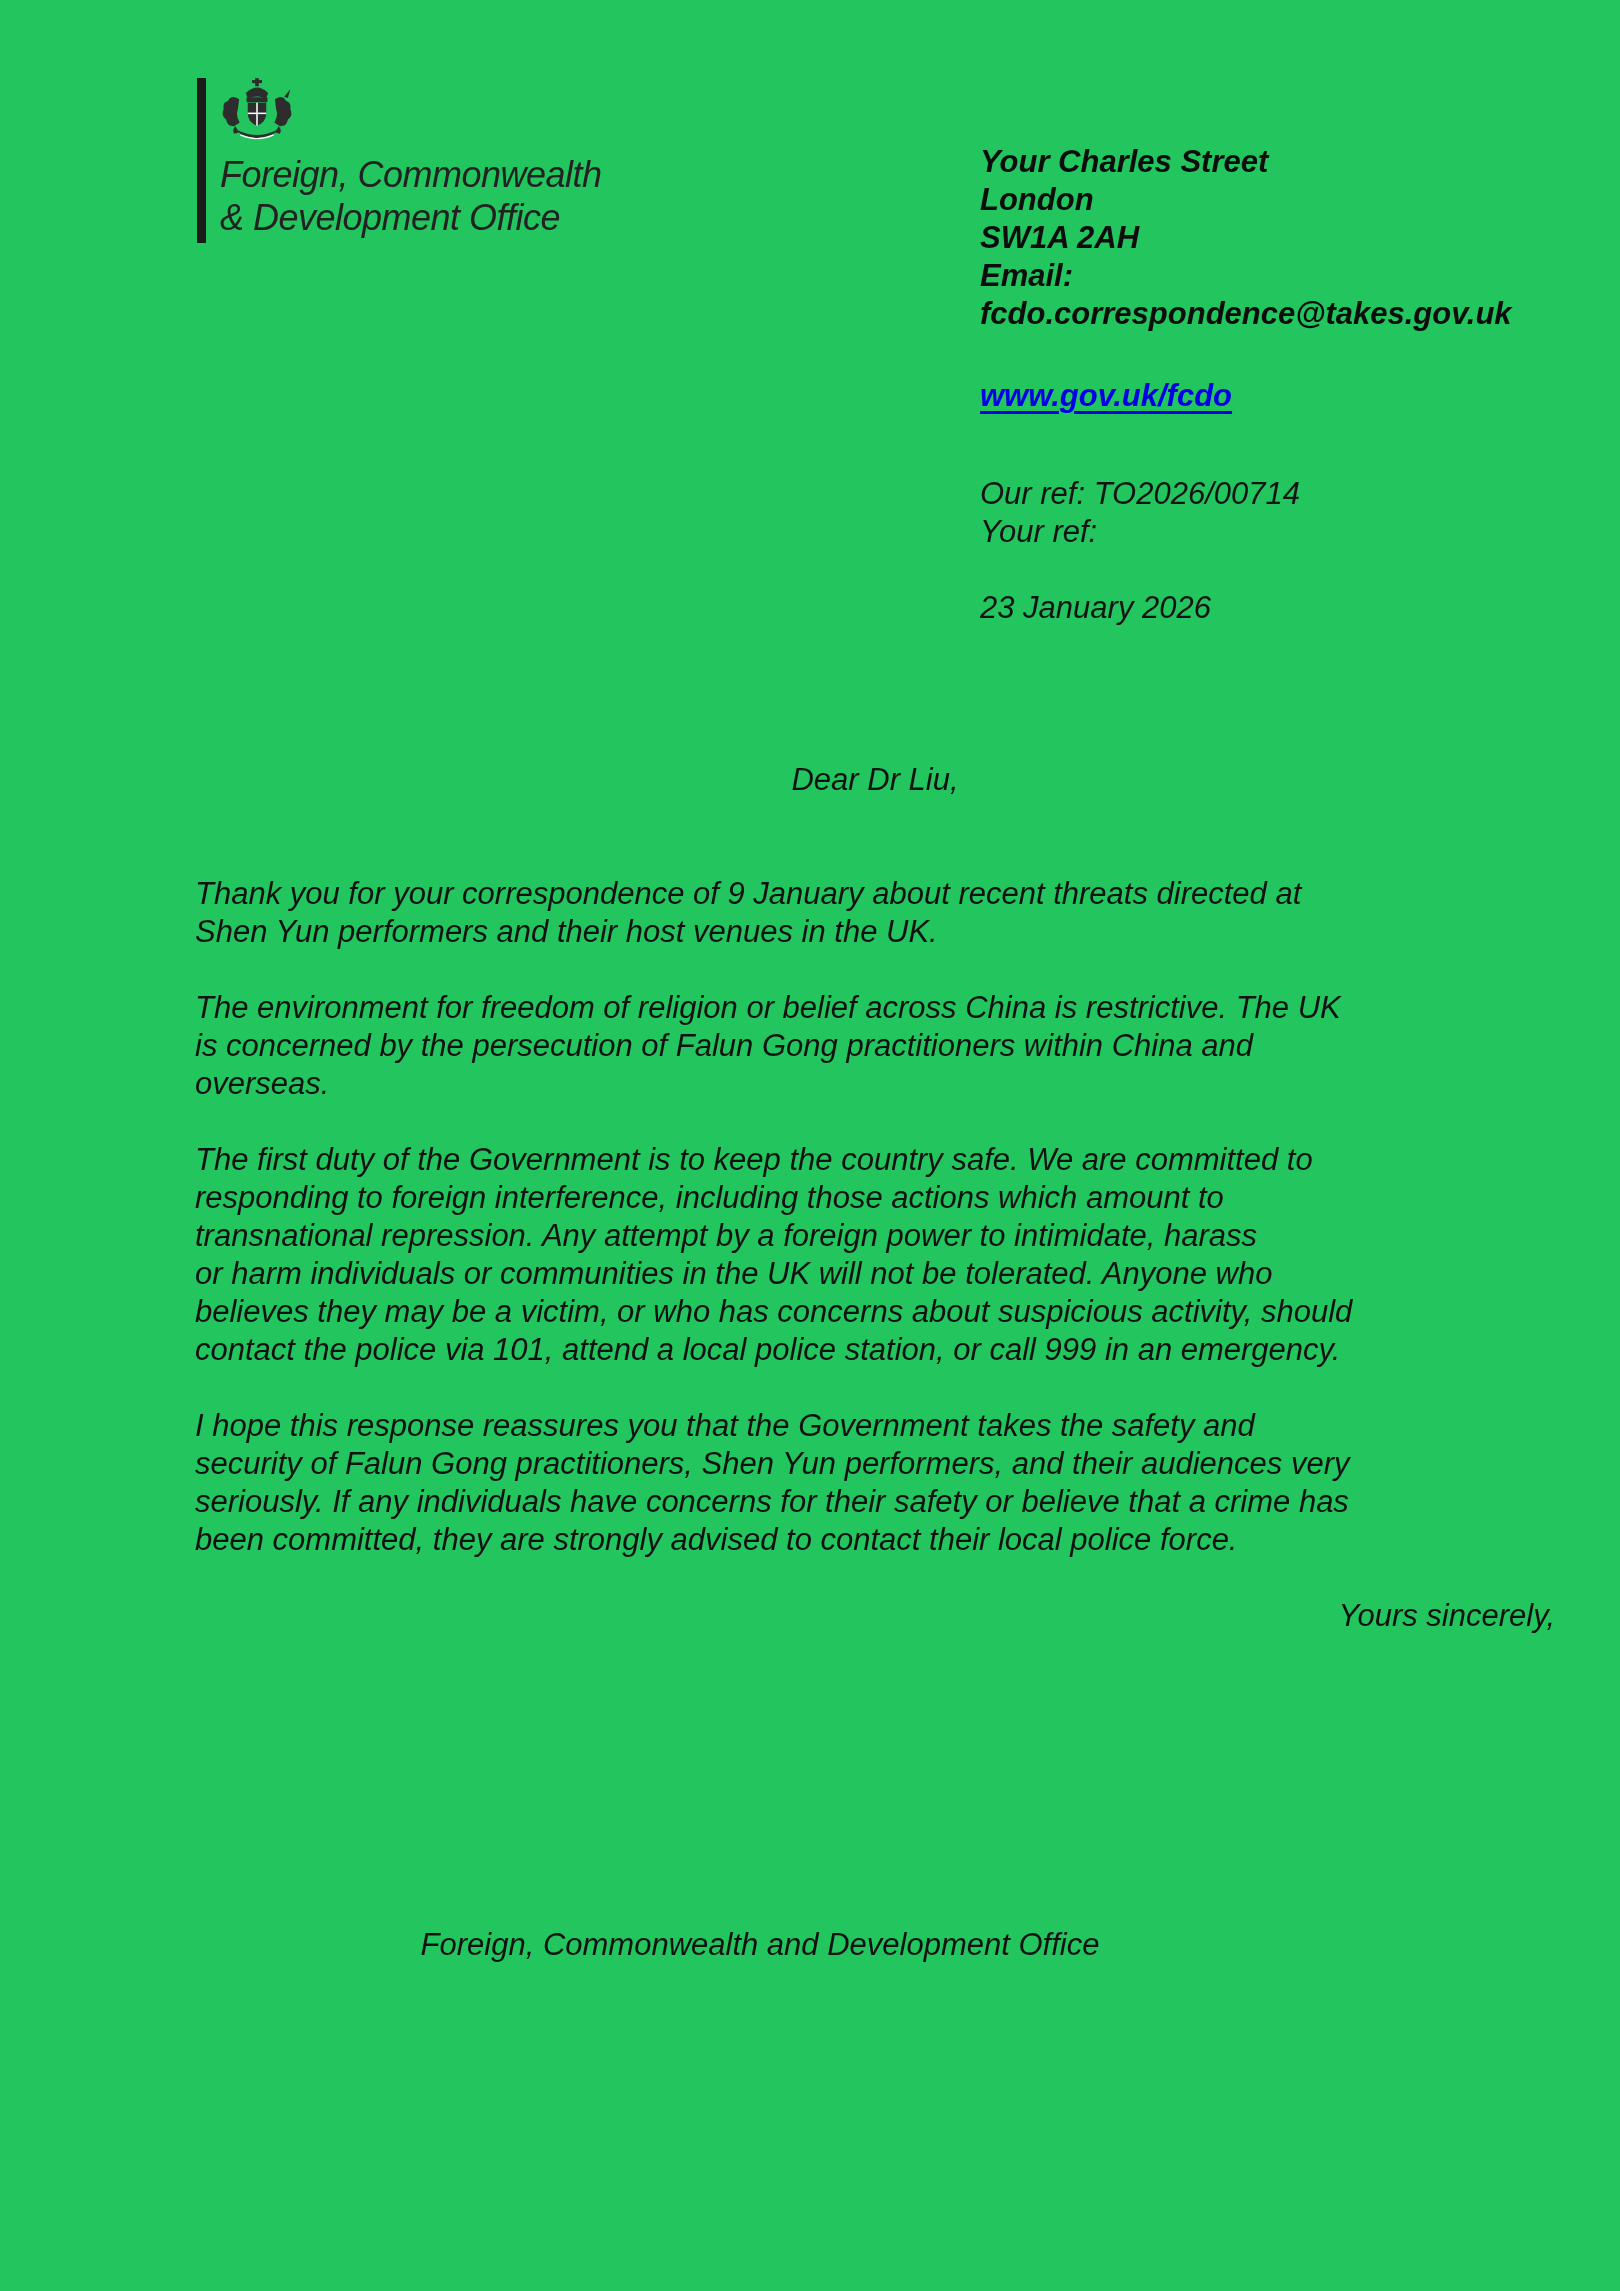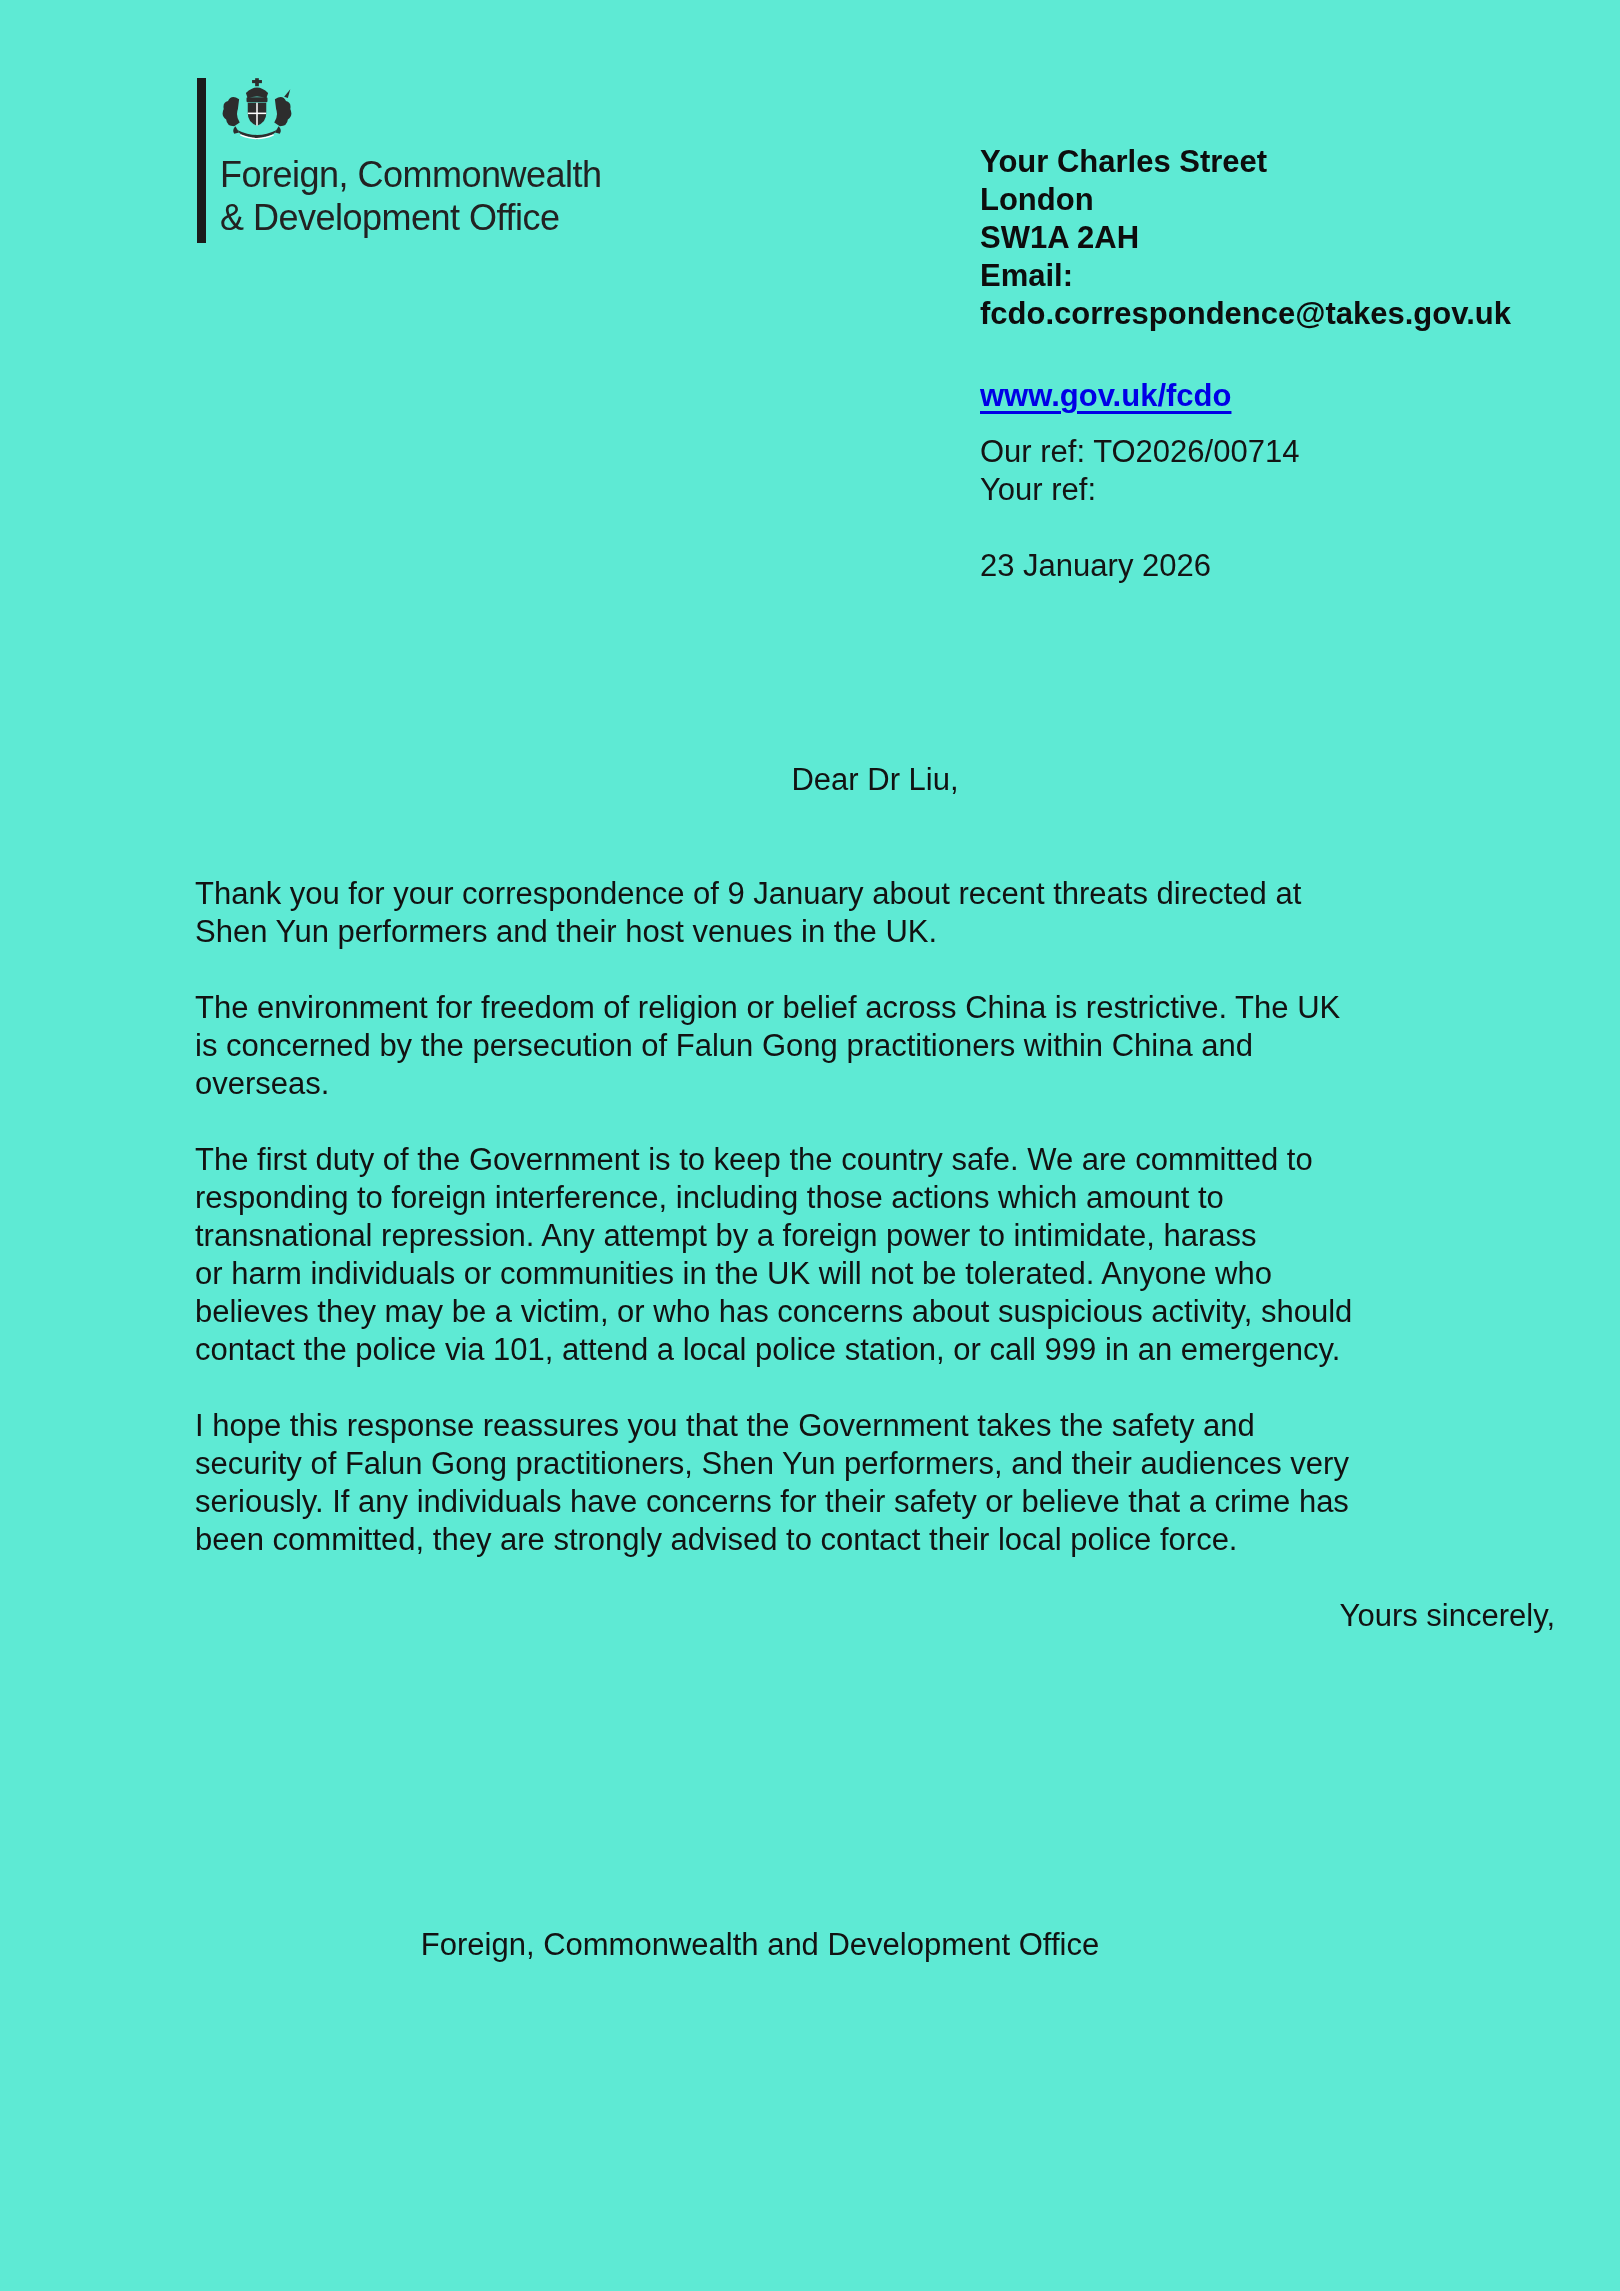--- a/index.html
+++ b/index.html
@@ -12,22 +12,23 @@
     width: 1621px;
     height: 2291px;
     position: relative;
     font-family: "Liberation Sans", sans-serif;
     color: #141414;
   }
 
   .page {
     position: absolute;
     inset: 0;
-    background: #5eead4;
+    background: #22c55e;
     overflow: hidden;
+    font-style: italic;
   }
 
   
   .logo {
     position: absolute;
     left: 197px;
     top: 78px;
     display: flex;
   }
   .logo-bar {
@@ -62,21 +63,21 @@
   .addr-line, .email-label, .email-value { font-weight: bold; color: #0d0d0d; }
   .email-label { }
   .website-line { margin-top: 44px; }
   .website-line a {
     font-weight: bold;
     color: #0000e6;
     text-decoration: underline;
     text-decoration-thickness: 2.9px;
     text-underline-offset: 4.8px;
   }
-  .our-ref { margin-top: 18px; }
+  .our-ref { margin-top: 60px; }
   .date-line { margin-top: 38px; }
 
   
   .letter-body {
     position: absolute;
     left: 195px;
     top: 761px;
     width: 1360px;
     font-size: 31px;
     line-height: 38px;

